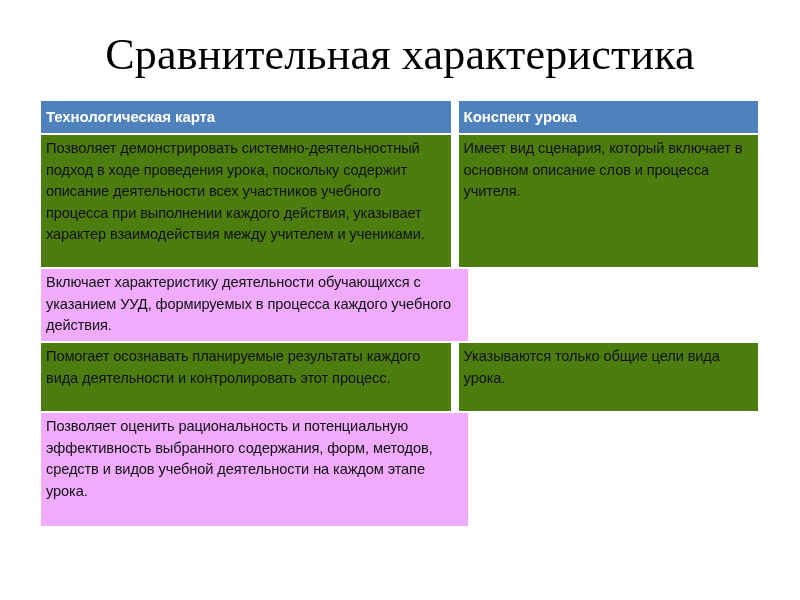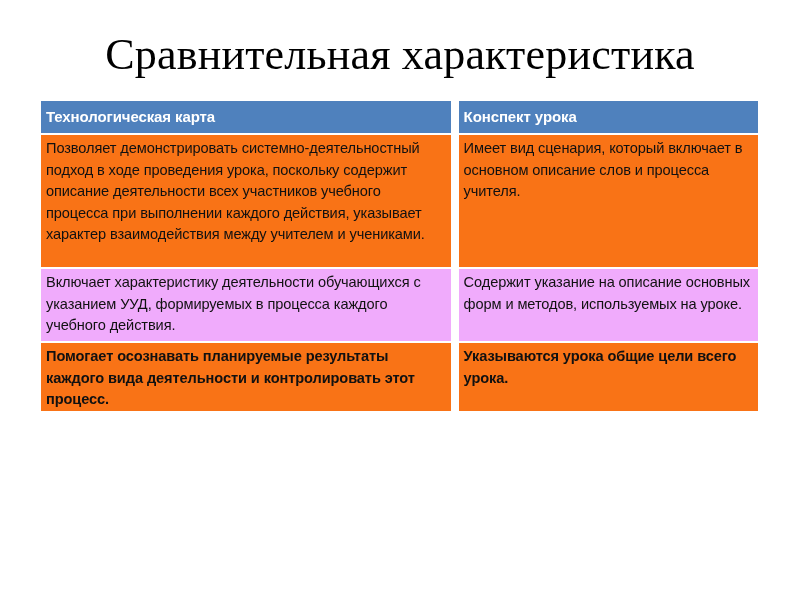--- a/index.html
+++ b/index.html
@@ -54,25 +54,25 @@
     .header .cell {
       background: #4f81bd;
       color: #ffffff;
       font-weight: bold;
       height: 32px;
       padding-top: 5px;
       font-size: 15px;
     }
     .header { margin-bottom: 2px; }
     .row.body { margin-bottom: 2px; }
-    .row.dark .cell { background: #f97316; }
+    .row.dark .cell { background: #4d7c0f; }
     .row.light .cell { background: #f0abfc; }
     .r1 .cell { height: 132px; }
     .r2 .cell { height: 72px; }
-    .r3 .cell { height: 68px; font-weight: bold; }
+    .r3 .cell { height: 68px; }
     .r4 .cell { height: 113px; }
   </style>
 </head>
 <body>
 
 <div class="slide">
   <div class="title">Сравнительная характеристика</div>
 
   <div class="table">
     <div class="row header">
@@ -80,24 +80,24 @@
       <div class="cell c2">Конспект урока</div>
     </div>
 
     <div class="row body dark r1">
       <div class="cell c1">Позволяет демонстрировать системно-деятельностный подход в ходе проведения урока, поскольку содержит описание деятельности всех участников учебного процесса при выполнении каждого действия, указывает характер взаимодействия между учителем и учениками.</div>
       <div class="cell c2">Имеет вид сценария, который включает в основном описание слов и процесса учителя.</div>
     </div>
 
     <div class="row body light r2">
       <div class="cell c1">Включает характеристику деятельности обучающихся с указанием УУД, формируемых в процесса каждого учебного действия.</div>
-      <div class="cell c2">Содержит указание на описание основных форм и методов, используемых на уроке.</div>
     </div>
 
     <div class="row body dark r3">
       <div class="cell c1">Помогает осознавать планируемые результаты каждого вида деятельности и контролировать этот процесс.</div>
-      <div class="cell c2">Указываются урока общие цели всего урока.</div>
+      <div class="cell c2">Указываются только общие цели вида урока.</div>
     </div>
 
     <div class="row body light r4">
+      <div class="cell c1">Позволяет оценить рациональность и потенциальную эффективность выбранного содержания, форм, методов, средств и видов учебной деятельности на каждом этапе урока.</div>
     </div>
   </div>
 </div>
 
 </body></html>

